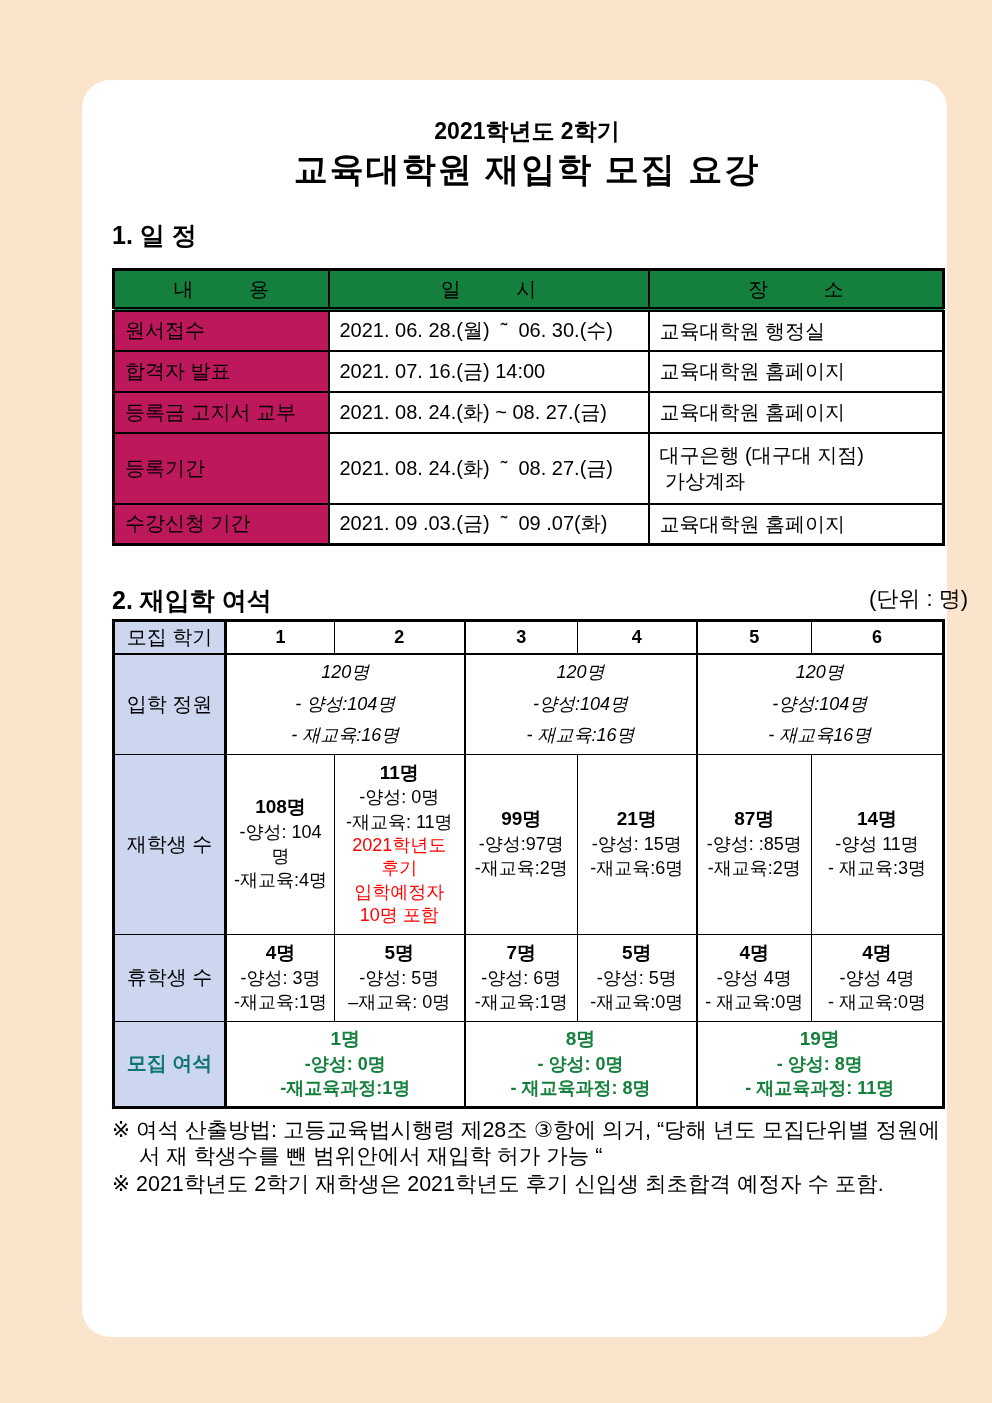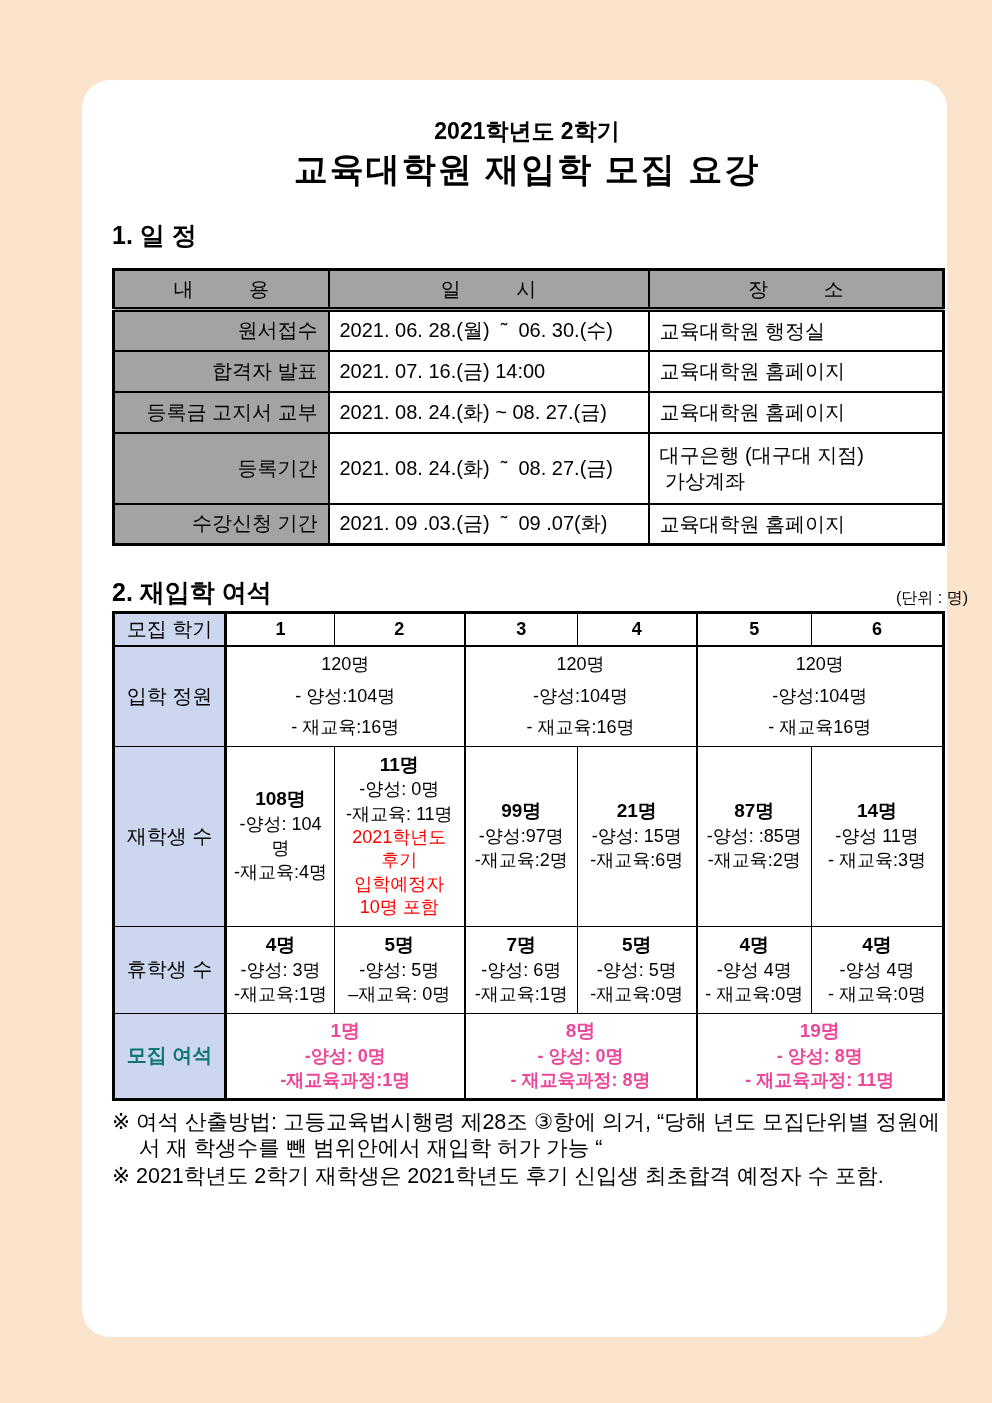--- a/index.html
+++ b/index.html
@@ -19,53 +19,53 @@
   }
   .subtitle { width:830px; text-align:center; font-size:23px; font-weight:bold; }
   .doc-title { width:830px; text-align:center; font-size:34px; font-weight:bold; letter-spacing:2px; }
   .sec-heading { font-size:25px; font-weight:bold; margin-top:26px; }
 
   table { border-collapse:collapse; width:830px; table-layout:fixed; }
 
   
   .t1 { margin-top:16px; border:3px solid #000; }
   .t1 th, .t1 td { border:2px solid #000; font-size:20px; padding:3px 10px; vertical-align:middle; }
-  .t1 thead th { background:#a3a3a3; font-weight:normal; text-align:center; white-space:pre; height:40px; }
+  .t1 thead th { background:#15803d; font-weight:normal; text-align:center; white-space:pre; height:40px; }
   .t1 thead tr { border-bottom:5px double #000; }
   .t1 td { height:41px; }
-  .t1 td.lbl { background:#a3a3a3;text-align:right; }
+  .t1 td.lbl { background:#be185d; }
   .t1 tr.tall td { height:71px; }
   .t1 td.place { white-space:pre-wrap; line-height:1.3; }
 
   
-  .sec2-bar { width:860px; display:flex; justify-content:space-between; align-items:flex-end; margin-top:30px; }
+  .sec2-bar { width:860px; display:flex; justify-content:space-between; align-items:flex-start; margin-top:38px; }
   .sec2-bar .sec-heading { margin-top:0; }
-  .unit { font-size:16px; padding-right:4px; }
+  .unit { font-size:22px; padding-right:4px; }
 
   
   .t2 { border:3px solid #000; margin-top:2px; }
   .t2 td { border:1px solid #000; font-size:18px; text-align:center; vertical-align:middle; padding:2px 5px; }
   .t2 td.lbl { background:#ccd6ef; font-size:20px; border-right:3px solid #000; }
   .t2 tr.row-year td { background:#ccd6ef; font-weight:bold; font-size:20px; height:33px; }
   .t2 tr.row-year { border-bottom:5px double #000; }
   .t2 tr.row-sem { border-bottom:2px solid #000; }
   .t2 tr.row-sem td { height:27px; font-weight:bold; }
   .t2 tr.row-sem td.lbl, .t2 tr.row-year td.lbl { font-weight:normal; }
   .t2 .sep-y { border-left:2px solid #000; }
   .t2 .sep-d { border-left:1px dotted #000; }
   .t2 tr.row-quota td { height:92px; }
   .t2 tr.row-enrolled td { height:180px; }
   .t2 tr.row-leave td { height:87px; }
   .t2 tr.row-vac td { height:86px; }
   .pre { white-space:pre-wrap; }
-  .quota-cell { line-height:1.75; font-size:18px; }
+  .quota-cell { line-height:1.75; font-size:18px;font-style:italic; }
   .tot { font-weight:bold; text-align:center; font-size:19px; line-height:1.3; }
   .det { text-align:center; font-size:18px; line-height:1.35; }
   .note { color:#ff0000; text-align:center; font-size:18px; line-height:1.3; }
-  .blue, .blue .tot, .blue .det { color:#ec4899; font-weight:bold; }
+  .blue, .blue .tot, .blue .det { color:#15803d; font-weight:bold; }
   .t2 td.lbl.blue { color:#0f766e; font-weight:bold; }
 
   
   .notes { width:845px; margin-top:8px; font-size:21.5px; line-height:1.22; }
   .notes p { margin:0 0 2px 0; padding-left:1.25em; text-indent:-1.25em; }
 </style>
 </head>
 <body>
 
 <div class="sheet">

